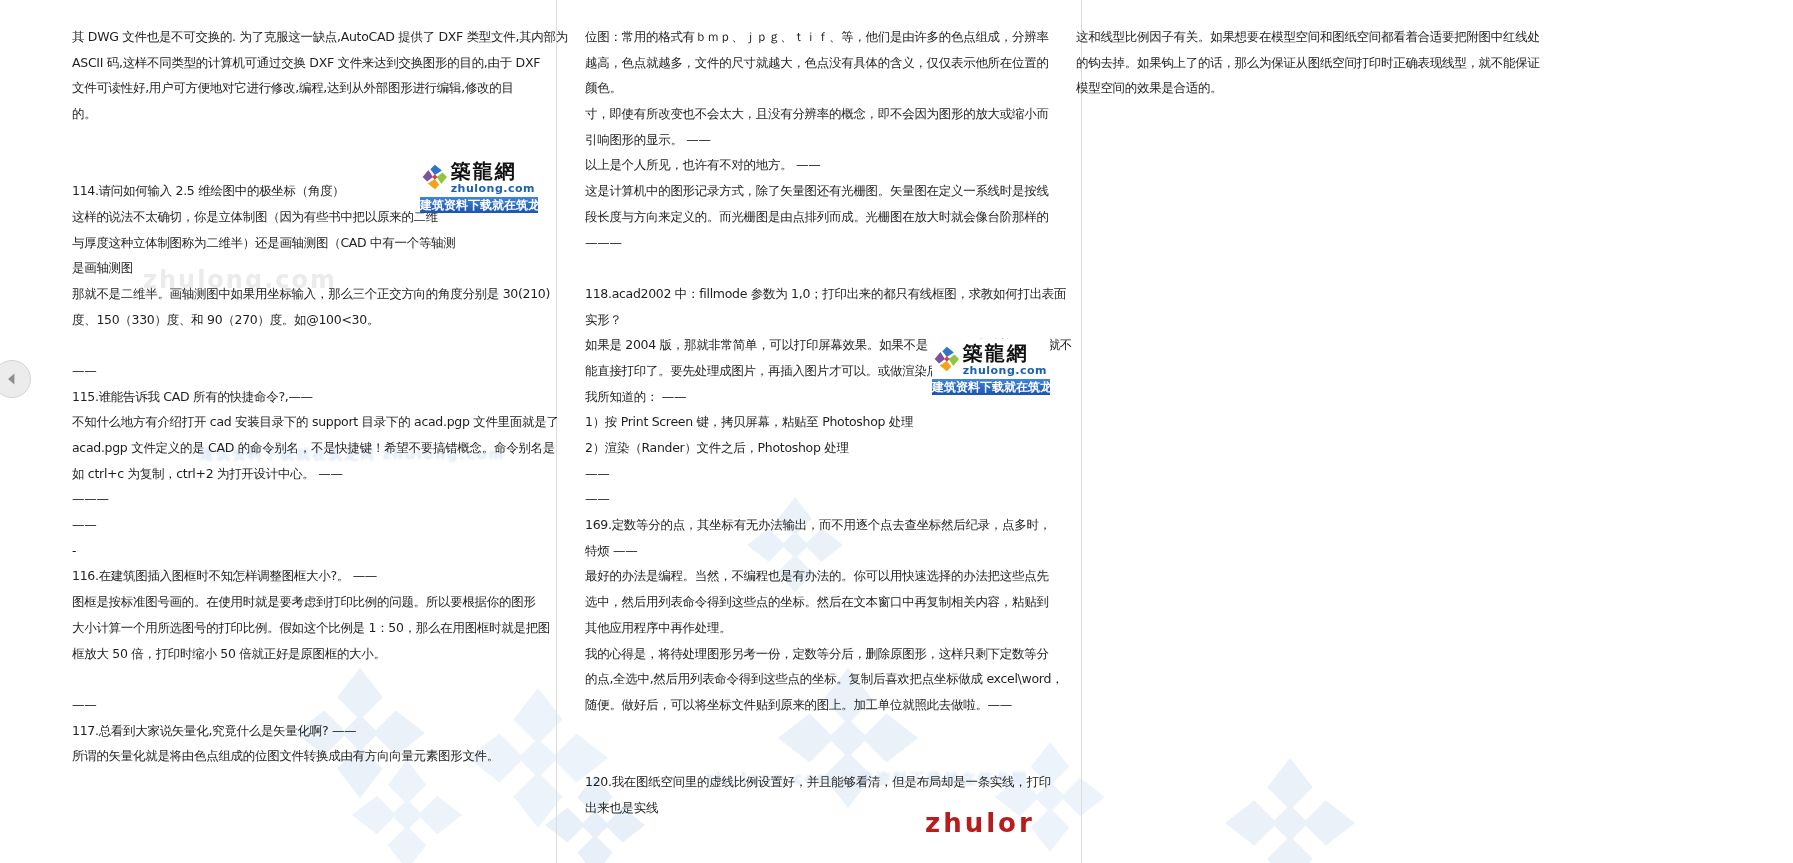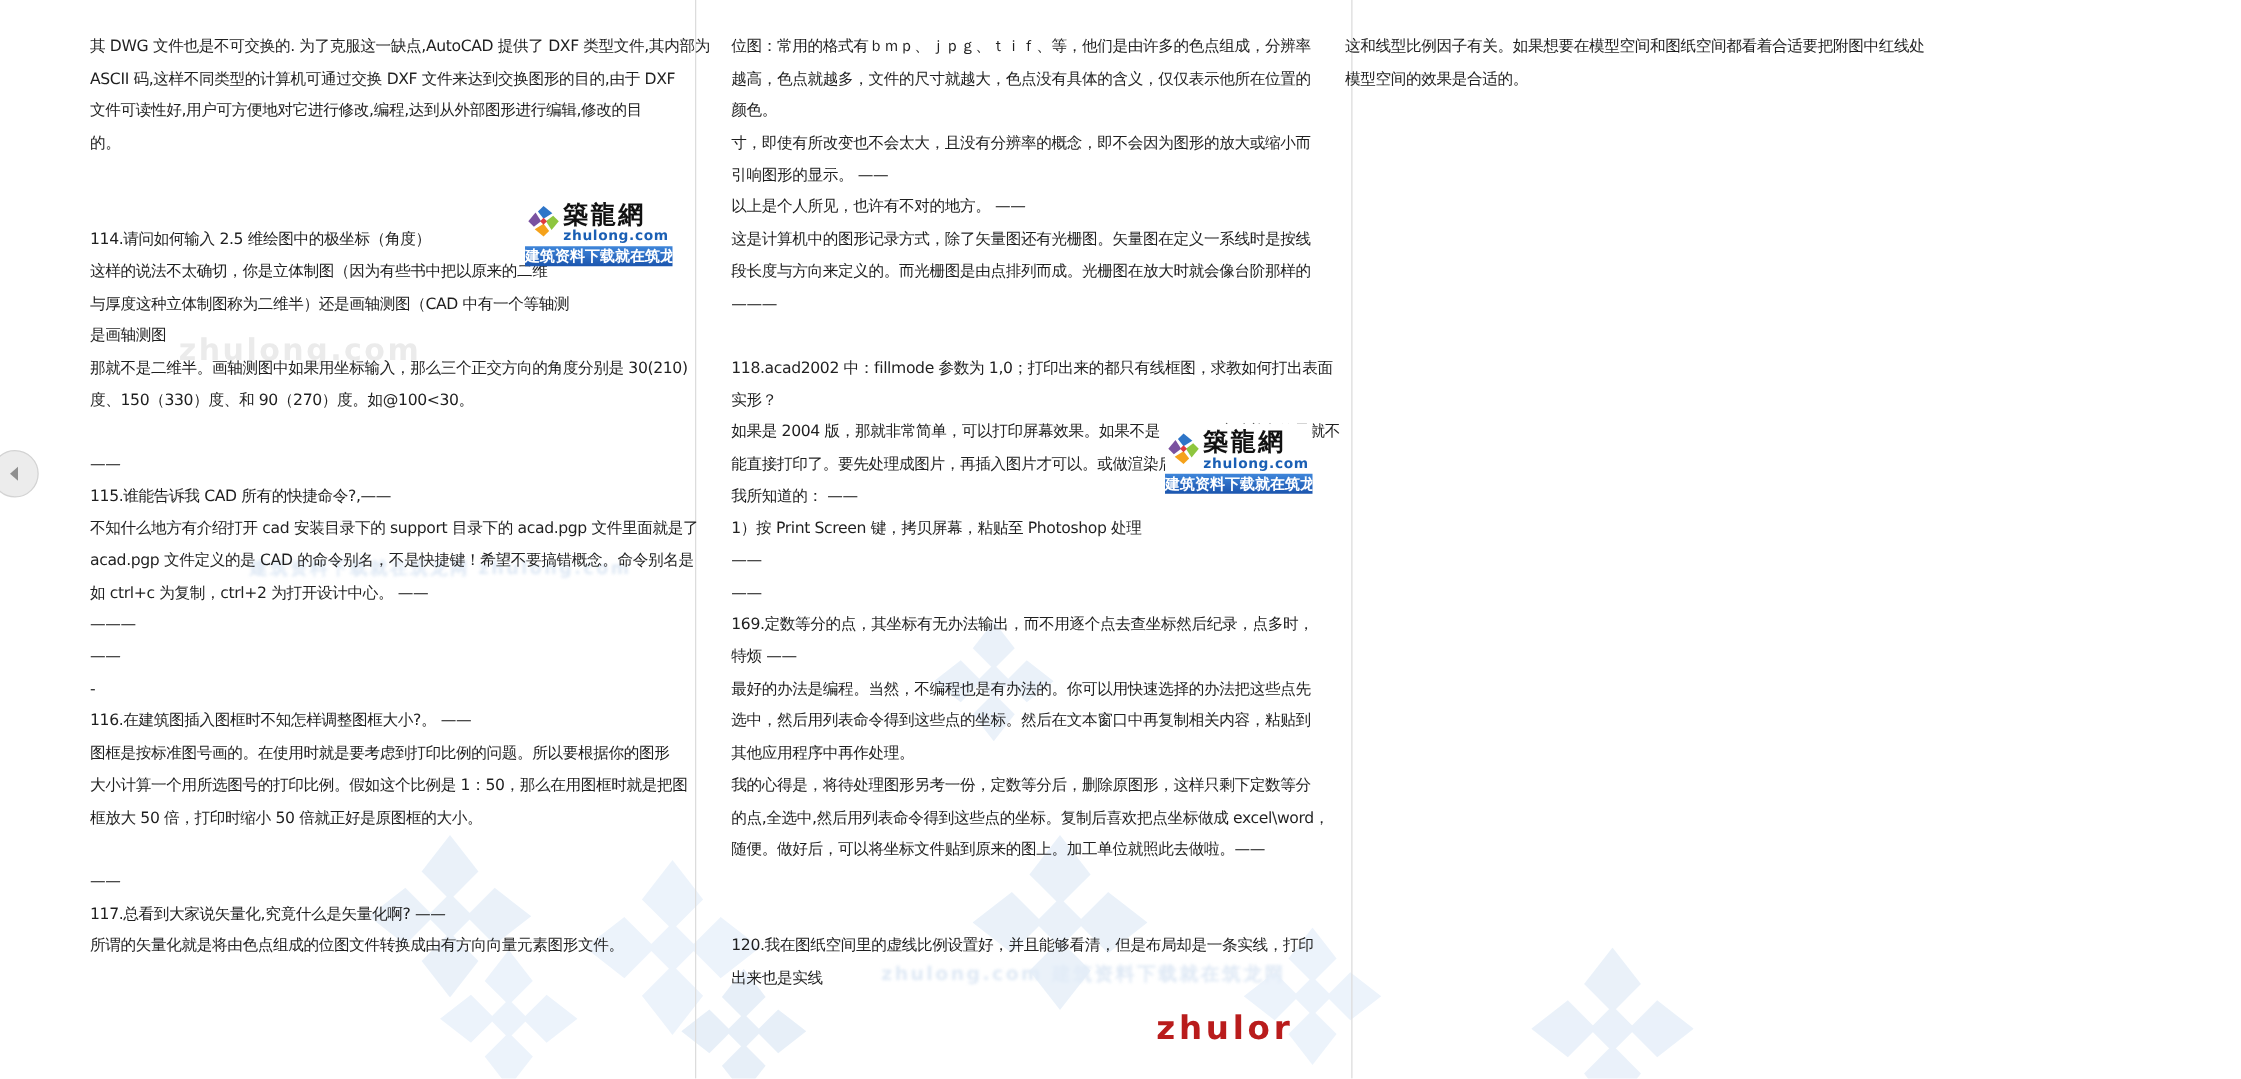--- a/index.html
+++ b/index.html
@@ -200,37 +200,39 @@
       <div class="tline">这是计算机中的图形记录方式，除了矢量图还有光栅图。矢量图在定义一系线时是按线</div>
       <div class="tline">段长度与方向来定义的。而光栅图是由点排列而成。光栅图在放大时就会像台阶那样的</div>
       <div class="tline">———</div>
       <div class="tline"></div>
       <div class="tline">118.acad2002 中：fillmode 参数为 1,0；打印出来的都只有线框图，求教如何打出表面</div>
       <div class="tline">实形？</div>
       <div class="tline">如果是 2004 版，那就非常简单，可以打印屏幕效果。如果不是 2004，这种着色效果就不</div>
       <div class="tline">能直接打印了。要先处理成图片，再插入图片才可以。或做渲染后打</div>
       <div class="tline">我所知道的： ——</div>
       <div class="tline">1）按 Print Screen 键，拷贝屏幕，粘贴至 Photoshop 处理</div>
+      <div class="tline">2）渲染（Rander）文件之后，Photoshop 处理</div>
       <div class="tline">——</div>
       <div class="tline">——</div>
       <div class="tline">169.定数等分的点，其坐标有无办法输出，而不用逐个点去查坐标然后纪录，点多时，</div>
       <div class="tline">特烦 ——</div>
       <div class="tline">最好的办法是编程。当然，不编程也是有办法的。你可以用快速选择的办法把这些点先</div>
       <div class="tline">选中，然后用列表命令得到这些点的坐标。然后在文本窗口中再复制相关内容，粘贴到</div>
       <div class="tline">其他应用程序中再作处理。</div>
       <div class="tline">我的心得是，将待处理图形另考一份，定数等分后，删除原图形，这样只剩下定数等分</div>
       <div class="tline">的点,全选中,然后用列表命令得到这些点的坐标。复制后喜欢把点坐标做成 excel\word，</div>
       <div class="tline">随便。做好后，可以将坐标文件贴到原来的图上。加工单位就照此去做啦。——</div>
       <div class="tline"></div>
       <div class="tline"></div>
       <div class="tline">120.我在图纸空间里的虚线比例设置好，并且能够看清，但是布局却是一条实线，打印</div>
       <div class="tline">出来也是实线</div>
     </div>
   <div class="col" style="left:1076px;width:465px;">
       <div class="tline">这和线型比例因子有关。如果想要在模型空间和图纸空间都看着合适要把附图中红线处</div>
+      <div class="tline">的钩去掉。如果钩上了的话，那么为保证从图纸空间打印时正确表现线型，就不能保证</div>
       <div class="tline">模型空间的效果是合适的。</div>
     </div>
 
   <div class="zl-logo" style="left:420px;top:157px;">
     <div class="zl-top">
       <svg width="34" height="34" viewBox="0 0 40 40">
         <polygon points="20,1 31,10 20,17 13,8" fill="#2e75c8"></polygon>
         <polygon points="39,20 30,31 23,20 32,13" fill="#8ec63f"></polygon>
         <polygon points="20,39 9,30 20,23 27,32" fill="#f5a21b"></polygon>
         <polygon points="1,20 10,9 17,20 8,27" fill="#7a52a0"></polygon>

